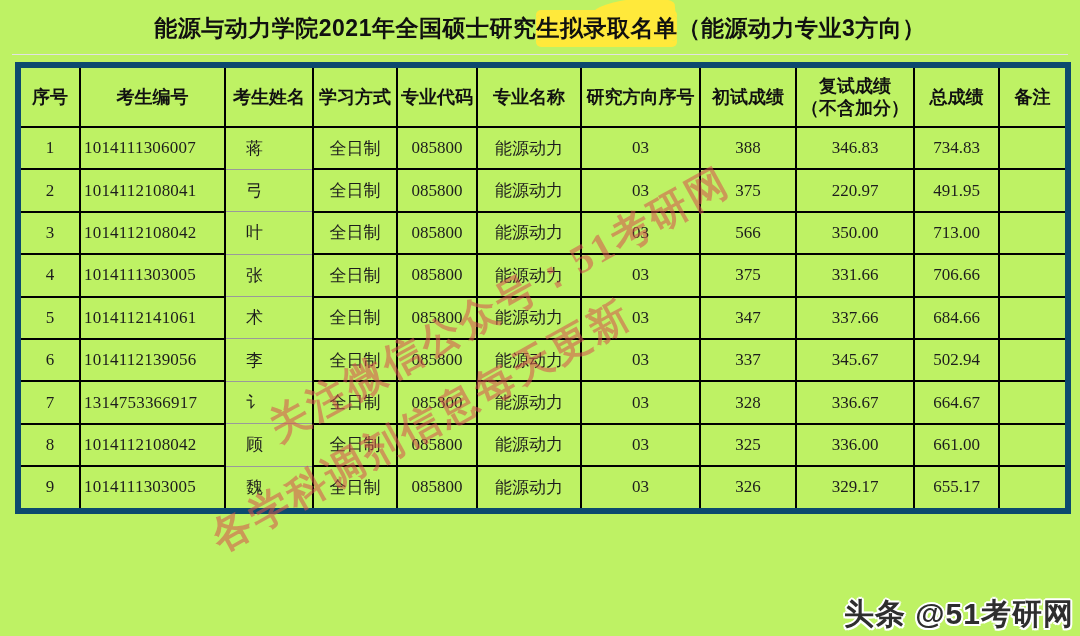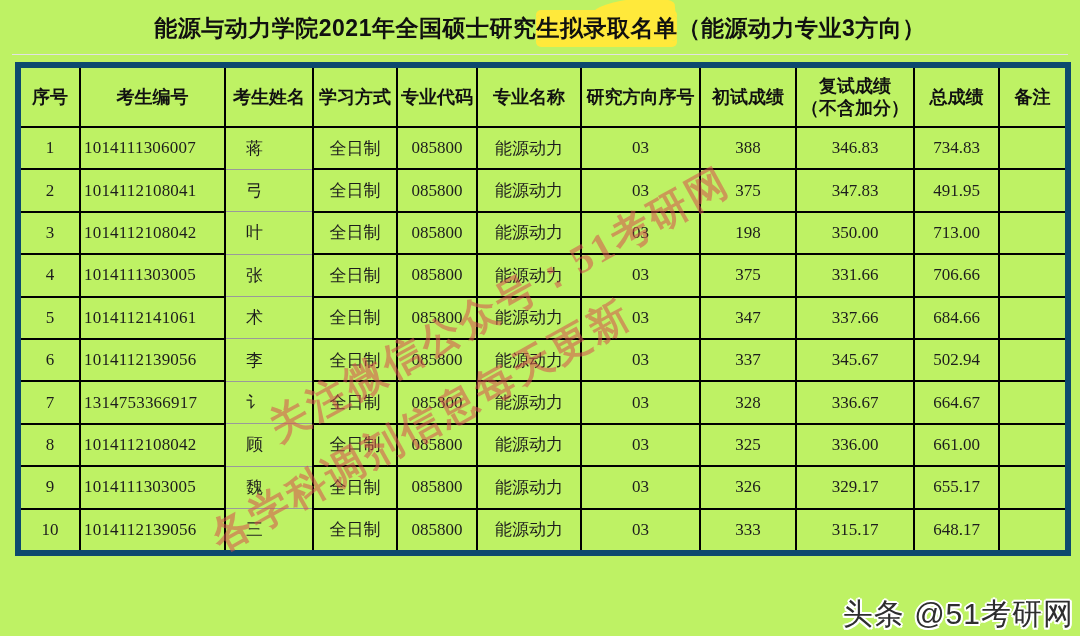--- a/index.html
+++ b/index.html
@@ -44,21 +44,21 @@
     position:absolute; font-family:"Liberation Serif","DejaVu Serif",serif;
     font-weight:bold; font-size:40px; line-height:1; letter-spacing:3px;
     white-space:nowrap; color:rgba(214,80,76,0.55);
     transform:rotate(-29deg); transform-origin:left bottom;
     pointer-events:none; z-index:3;
   }
   #wm1 { left:282px; top:408px; }
   #wm2 { left:224px; top:518px; }
   .corner-wm {
     position:absolute; right:6px; bottom:1px;
-    font-family:"Liberation Sans","DejaVu Sans",sans-serif; font-weight:normal;
+    font-family:"Liberation Sans","DejaVu Sans",sans-serif; font-weight:bold;
     font-size:30px; letter-spacing:1px; color:#2e2e2e; z-index:5;
     text-shadow: 2px 0 0 #fff, -2px 0 0 #fff, 0 2px 0 #fff, 0 -2px 0 #fff,
                  1.5px 1.5px 0 #fff, -1.5px -1.5px 0 #fff,
                  1.5px -1.5px 0 #fff, -1.5px 1.5px 0 #fff;
     pointer-events:none;
   }
 </style>
 </head>
 <body>
 
@@ -114,33 +114,33 @@
         </tr>
         <tr>
           <td class="c0">2</td>
           <td class="c1">1014112108041</td>
           <td class="c2">弓</td>
           <td class="c3">全日制</td>
           <td class="c4">085800</td>
           <td class="c5">能源动力</td>
           <td class="c6">03</td>
           <td class="c7">375</td>
-          <td class="c8">347.83</td>
+          <td class="c8">220.97</td>
           <td class="c9">491.95</td>
           <td class="c10"></td>
         </tr>
         <tr>
           <td class="c0">3</td>
           <td class="c1">1014112108042</td>
           <td class="c2">叶</td>
           <td class="c3">全日制</td>
           <td class="c4">085800</td>
           <td class="c5">能源动力</td>
           <td class="c6">03</td>
-          <td class="c7">198</td>
+          <td class="c7">566</td>
           <td class="c8">350.00</td>
           <td class="c9">713.00</td>
           <td class="c10"></td>
         </tr>
         <tr>
           <td class="c0">4</td>
           <td class="c1">1014111303005</td>
           <td class="c2">张</td>
           <td class="c3">全日制</td>
           <td class="c4">085800</td>
@@ -209,33 +209,20 @@
           <td class="c2">魏</td>
           <td class="c3">全日制</td>
           <td class="c4">085800</td>
           <td class="c5">能源动力</td>
           <td class="c6">03</td>
           <td class="c7">326</td>
           <td class="c8">329.17</td>
           <td class="c9">655.17</td>
           <td class="c10"></td>
         </tr>
-        <tr>
-          <td class="c0">10</td>
-          <td class="c1">1014112139056</td>
-          <td class="c2">三</td>
-          <td class="c3">全日制</td>
-          <td class="c4">085800</td>
-          <td class="c5">能源动力</td>
-          <td class="c6">03</td>
-          <td class="c7">333</td>
-          <td class="c8">315.17</td>
-          <td class="c9">648.17</td>
-          <td class="c10"></td>
-        </tr>
       </tbody>
   </table>
 
   <div class="wm" id="wm1">关注微信公众号：51考研网</div>
   <div class="wm" id="wm2">各学科调剂信息每天更新</div>
 
   <div class="corner-wm">头条 @51考研网</div>
 </div>
 
 </body></html>

